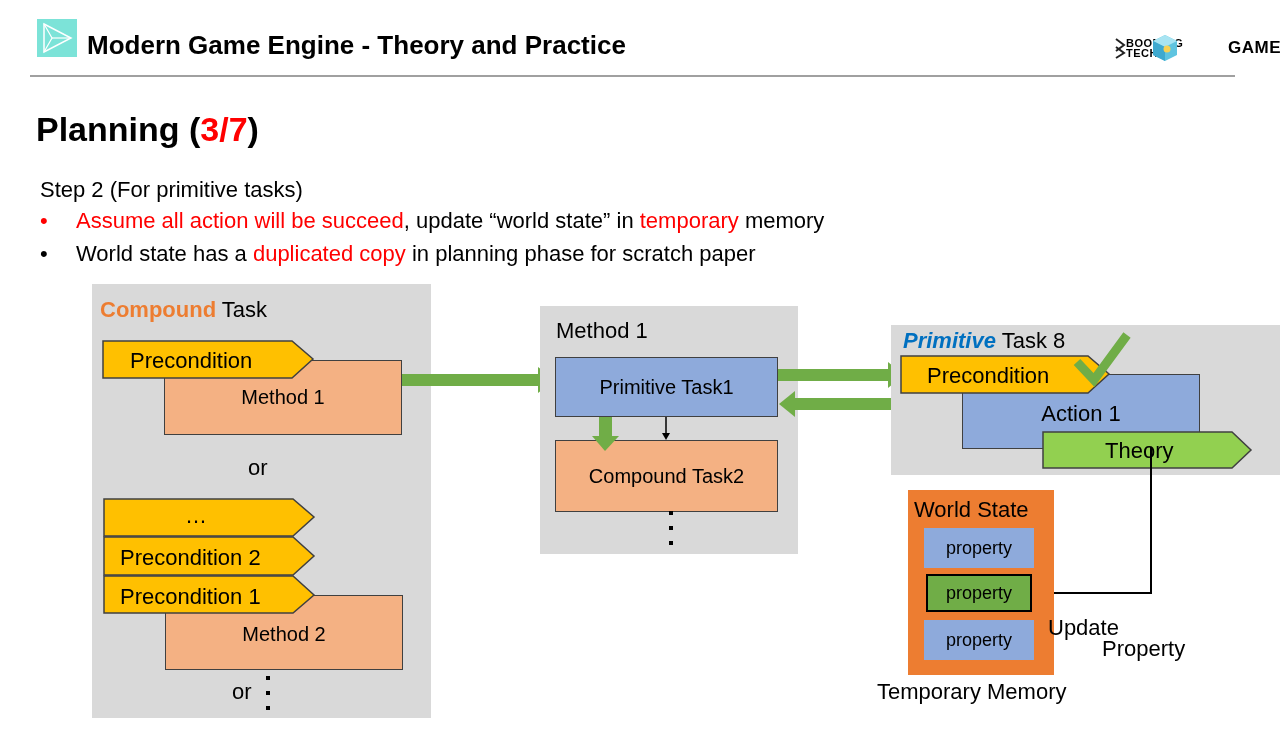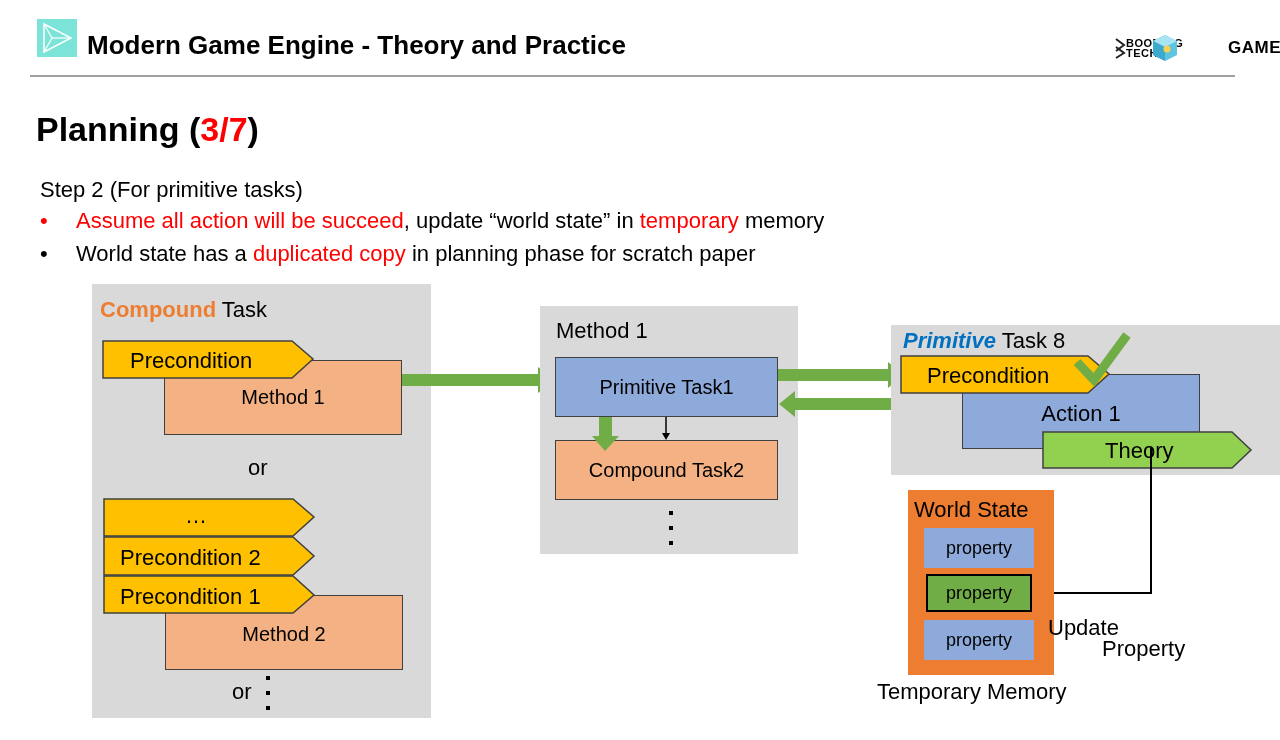--- a/index.html
+++ b/index.html
@@ -110,21 +110,21 @@
 <svg class="abs" style="left:402px;top:367px;" width="154" height="26">
   <rect x="0" y="7" width="136" height="12" fill="#70ad47"></rect>
   <polygon points="136,0 153,13 136,26" fill="#70ad47"></polygon>
 </svg>
 
 <div class="abs panel" style="left:540px;top:306px;width:258px;height:248px;"></div>
 <div class="abs label" style="left:556px;top:318px;">Method 1</div>
 <div class="abs box periwinkle" style="left:555px;top:357px;width:223px;height:60px;">
   <span>Primitive Task1</span>
 </div>
-<div class="abs box salmon" style="left:555px;top:440px;width:223px;height:60px;">
+<div class="abs box salmon" style="left:555px;top:440px;width:223px;height:72px;">
   <span>Compound Task2</span>
 </div>
 <svg class="abs" style="left:592px;top:417px;" width="28" height="36">
   <rect x="7" y="0" width="13" height="20" fill="#70ad47"></rect>
   <polygon points="0,19 27,19 13,34" fill="#70ad47"></polygon>
 </svg>
 <svg class="abs" style="left:660px;top:417px;" width="12" height="24">
   <line x1="6" y1="0" x2="6" y2="18" stroke="#000" stroke-width="1.5"></line>
   <polygon points="2,16 10,16 6,23" fill="#000"></polygon>
 </svg>

